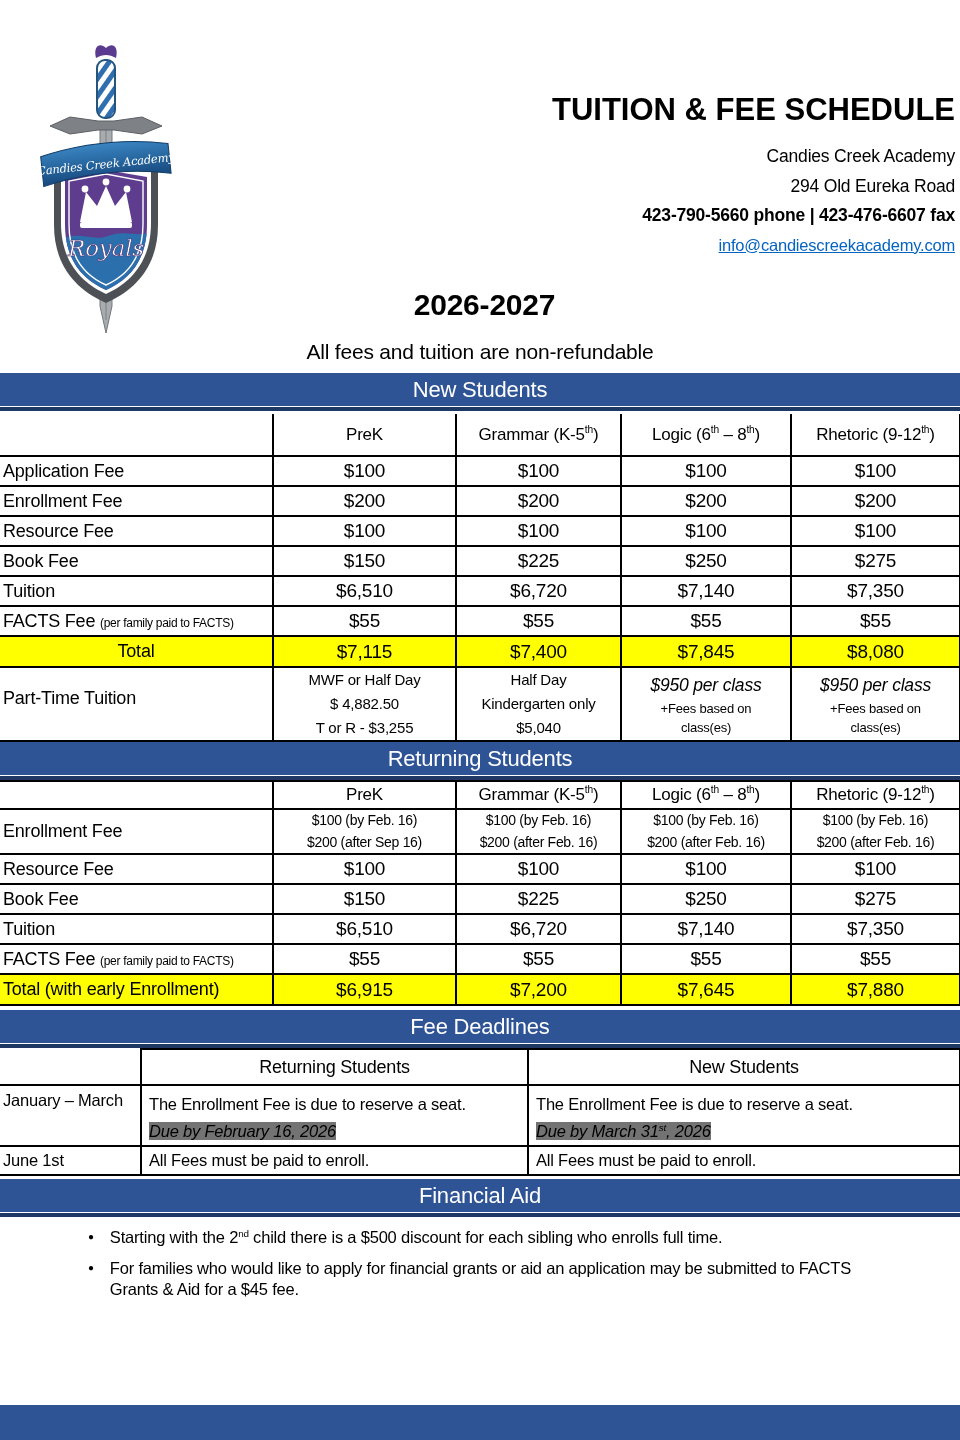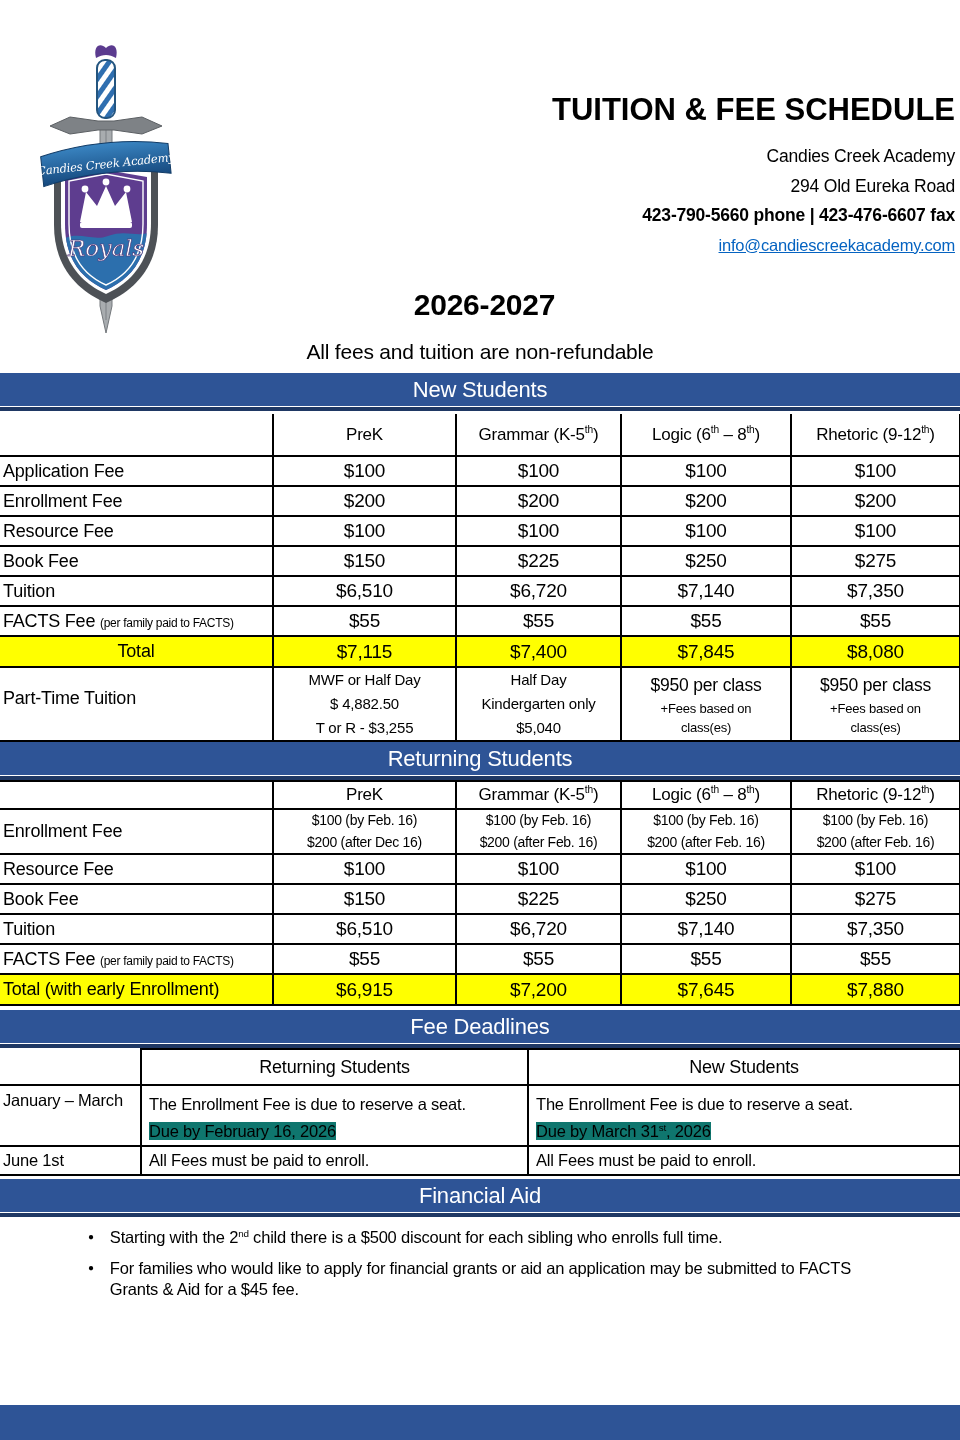--- a/index.html
+++ b/index.html
@@ -29,34 +29,34 @@
   tr.hrow td.first { border-top:none; }
   tr.frow td { height:30px; }
   tr.total td { height:31px; background:#FFFF00; }
   td.center-label { text-align:center; padding-left:0; }
   .note-small { font-size:12px; letter-spacing:-0.3px; }
   sup { font-size:0.6em; vertical-align:super; line-height:0; }
 
   tr.ptrow td { height:72px; }
   td.pt-label { vertical-align:top; padding-top:20px; }
   .pt-cell { font-size:15px; line-height:1.6; }
-  .pt-big { font-size:17.5px; }
+  .pt-big { font-size:17.5px;font-style:italic; }
   .pt-sm { font-size:13px; line-height:1.5; }
   tr.hrow2 td { height:28px; font-size:17px; }
   tr.enrow td { height:44px; }
   .enr2 { font-size:14px; line-height:1.55; letter-spacing:-0.3px; }
 
   
   .fd td { text-align:left; vertical-align:middle; }
   .fd tr.fdh td { height:36px; text-align:center; font-size:18px; }
   .fd tr.fd1 td { height:54px; vertical-align:top; padding-top:5px; }
   .fd tr.fd2 td { height:25px;margin-left:16px; }
   .fd td.first { font-size:16.5px; }
   .fd-cell { padding-left:7px; font-size:16.5px; line-height:1.62; }
-  .hl { background:#0f766e; }
+  .hl { background:#737373;font-style:italic; }
 
   
   .fa { margin:10px 0 0 88px; width:800px; }
   .fa-item { display:flex; gap:16px; margin-bottom:11px; font-size:16.5px; line-height:1.25; }
   .fa-bullet { font-size:10px; line-height:20px; }
   .fa-note { margin:17px 0 0 120px; width:720px; font-size:14px; letter-spacing:-0.3px; }
   .fa-date { margin-left:85px; }
 
   .footer-bar { position:absolute; left:0; right:0; bottom:0; height:35px; background:#2E5496; }
 </style>
@@ -241,21 +241,21 @@
       <td class="first"></td>
       <td><span>PreK</span></td>
       <td><span>Grammar (K-5</span><sup>th</sup><span>)</span></td>
       <td><span>Logic (6</span><sup>th</sup><span> – 8</span><sup>th</sup><span>)</span></td>
       <td><span>Rhetoric (9-12</span><sup>th</sup><span>)</span></td>
     </tr>
     <tr class="enrow">
       <td class="first">Enrollment Fee</td>
       <td class="enr2">
             <div>$100 (by Feb. 16)</div>
-            <div>$200 (after Dec 16)</div>
+            <div>$200 (after Sep 16)</div>
           </td>
       <td class="enr2">
             <div>$100 (by Feb. 16)</div>
             <div>$200 (after Feb. 16)</div>
           </td>
       <td class="enr2">
             <div>$100 (by Feb. 16)</div>
             <div>$200 (after Feb. 16)</div>
           </td>
       <td class="enr2">

